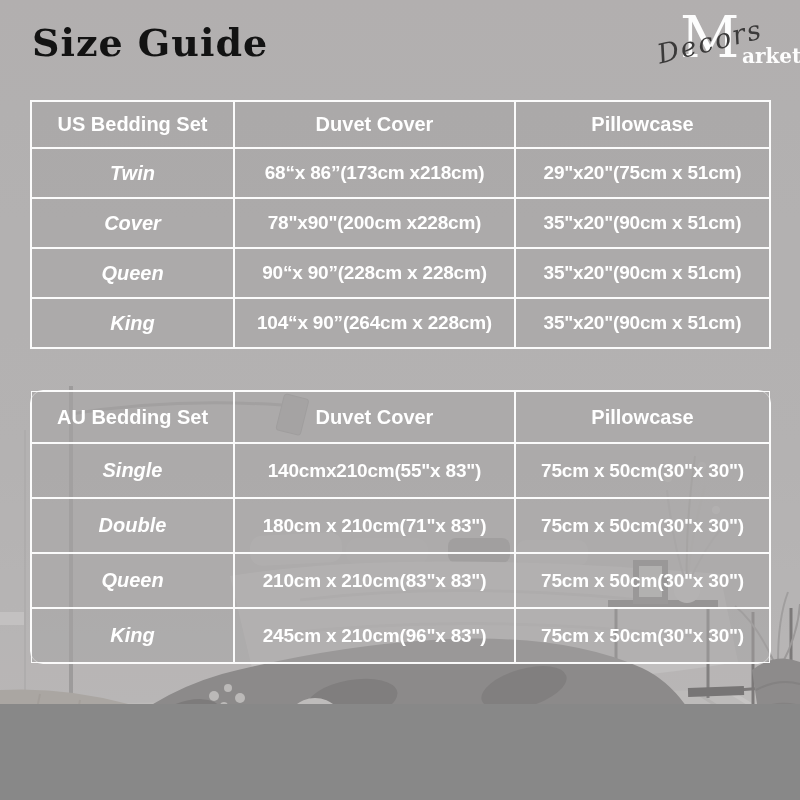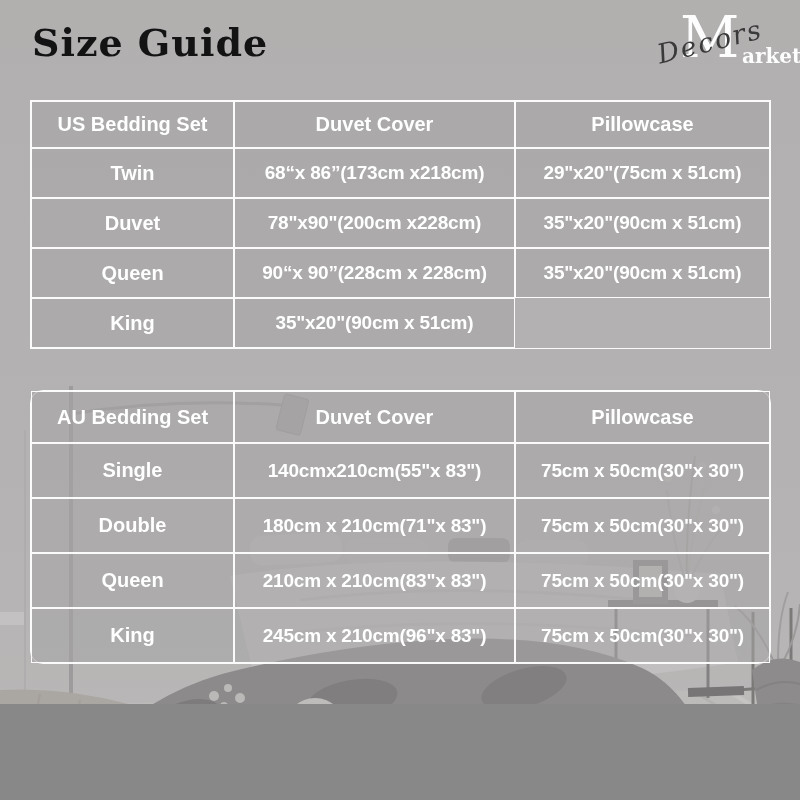--- a/index.html
+++ b/index.html
@@ -43,21 +43,21 @@
     box-sizing:border-box;
   }
   .size-table .cell {
     border:1px solid rgba(255,255,255,.95);
     background:rgba(166,164,164,.55);
     display:flex; align-items:center; justify-content:center;
     color:#ffffff; font-weight:700; text-align:center;
     box-sizing:border-box;
   }
   .size-table .head { font-size:20px; }
-  .size-table .sizecell { font-size:20px; }
+  .size-table .sizecell { font-size:20px;font-style:italic; }
   .size-table .datacell { font-size:19px; letter-spacing:-0.2px;text-align:right; }
   .table-us {
     top:100px;
     grid-template-columns:203px 281px 255px;
     grid-template-rows:47px 50px 50px 50px 50px;
   }
   .table-au {
     top:390px;
     grid-template-columns:203px 281px 255px;
     grid-template-rows:52px 55px 55px 55px 55px;
@@ -194,29 +194,30 @@
 
   <div class="size-table table-us">
     <div class="cell head">US Bedding Set</div>
     <div class="cell head">Duvet Cover</div>
     <div class="cell head">Pillowcase</div>
 
     <div class="cell sizecell">Twin</div>
     <div class="cell datacell">68“x 86”(173cm x218cm)</div>
     <div class="cell datacell">29"x20"(75cm x 51cm)</div>
 
-    <div class="cell sizecell">Duvet</div>
+    <div class="cell sizecell">Cover</div>
     <div class="cell datacell">78"x90"(200cm x228cm)</div>
     <div class="cell datacell">35"x20"(90cm x 51cm)</div>
 
     <div class="cell sizecell">Queen</div>
     <div class="cell datacell">90“x 90”(228cm x 228cm)</div>
     <div class="cell datacell">35"x20"(90cm x 51cm)</div>
 
     <div class="cell sizecell">King</div>
+    <div class="cell datacell">104“x 90”(264cm x 228cm)</div>
     <div class="cell datacell">35"x20"(90cm x 51cm)</div>
   </div>
 
   <div class="size-table table-au">
     <div class="cell head">AU Bedding Set</div>
     <div class="cell head">Duvet Cover</div>
     <div class="cell head">Pillowcase</div>
 
     <div class="cell sizecell">Single</div>
     <div class="cell datacell">140cmx210cm(55"x 83")</div>

